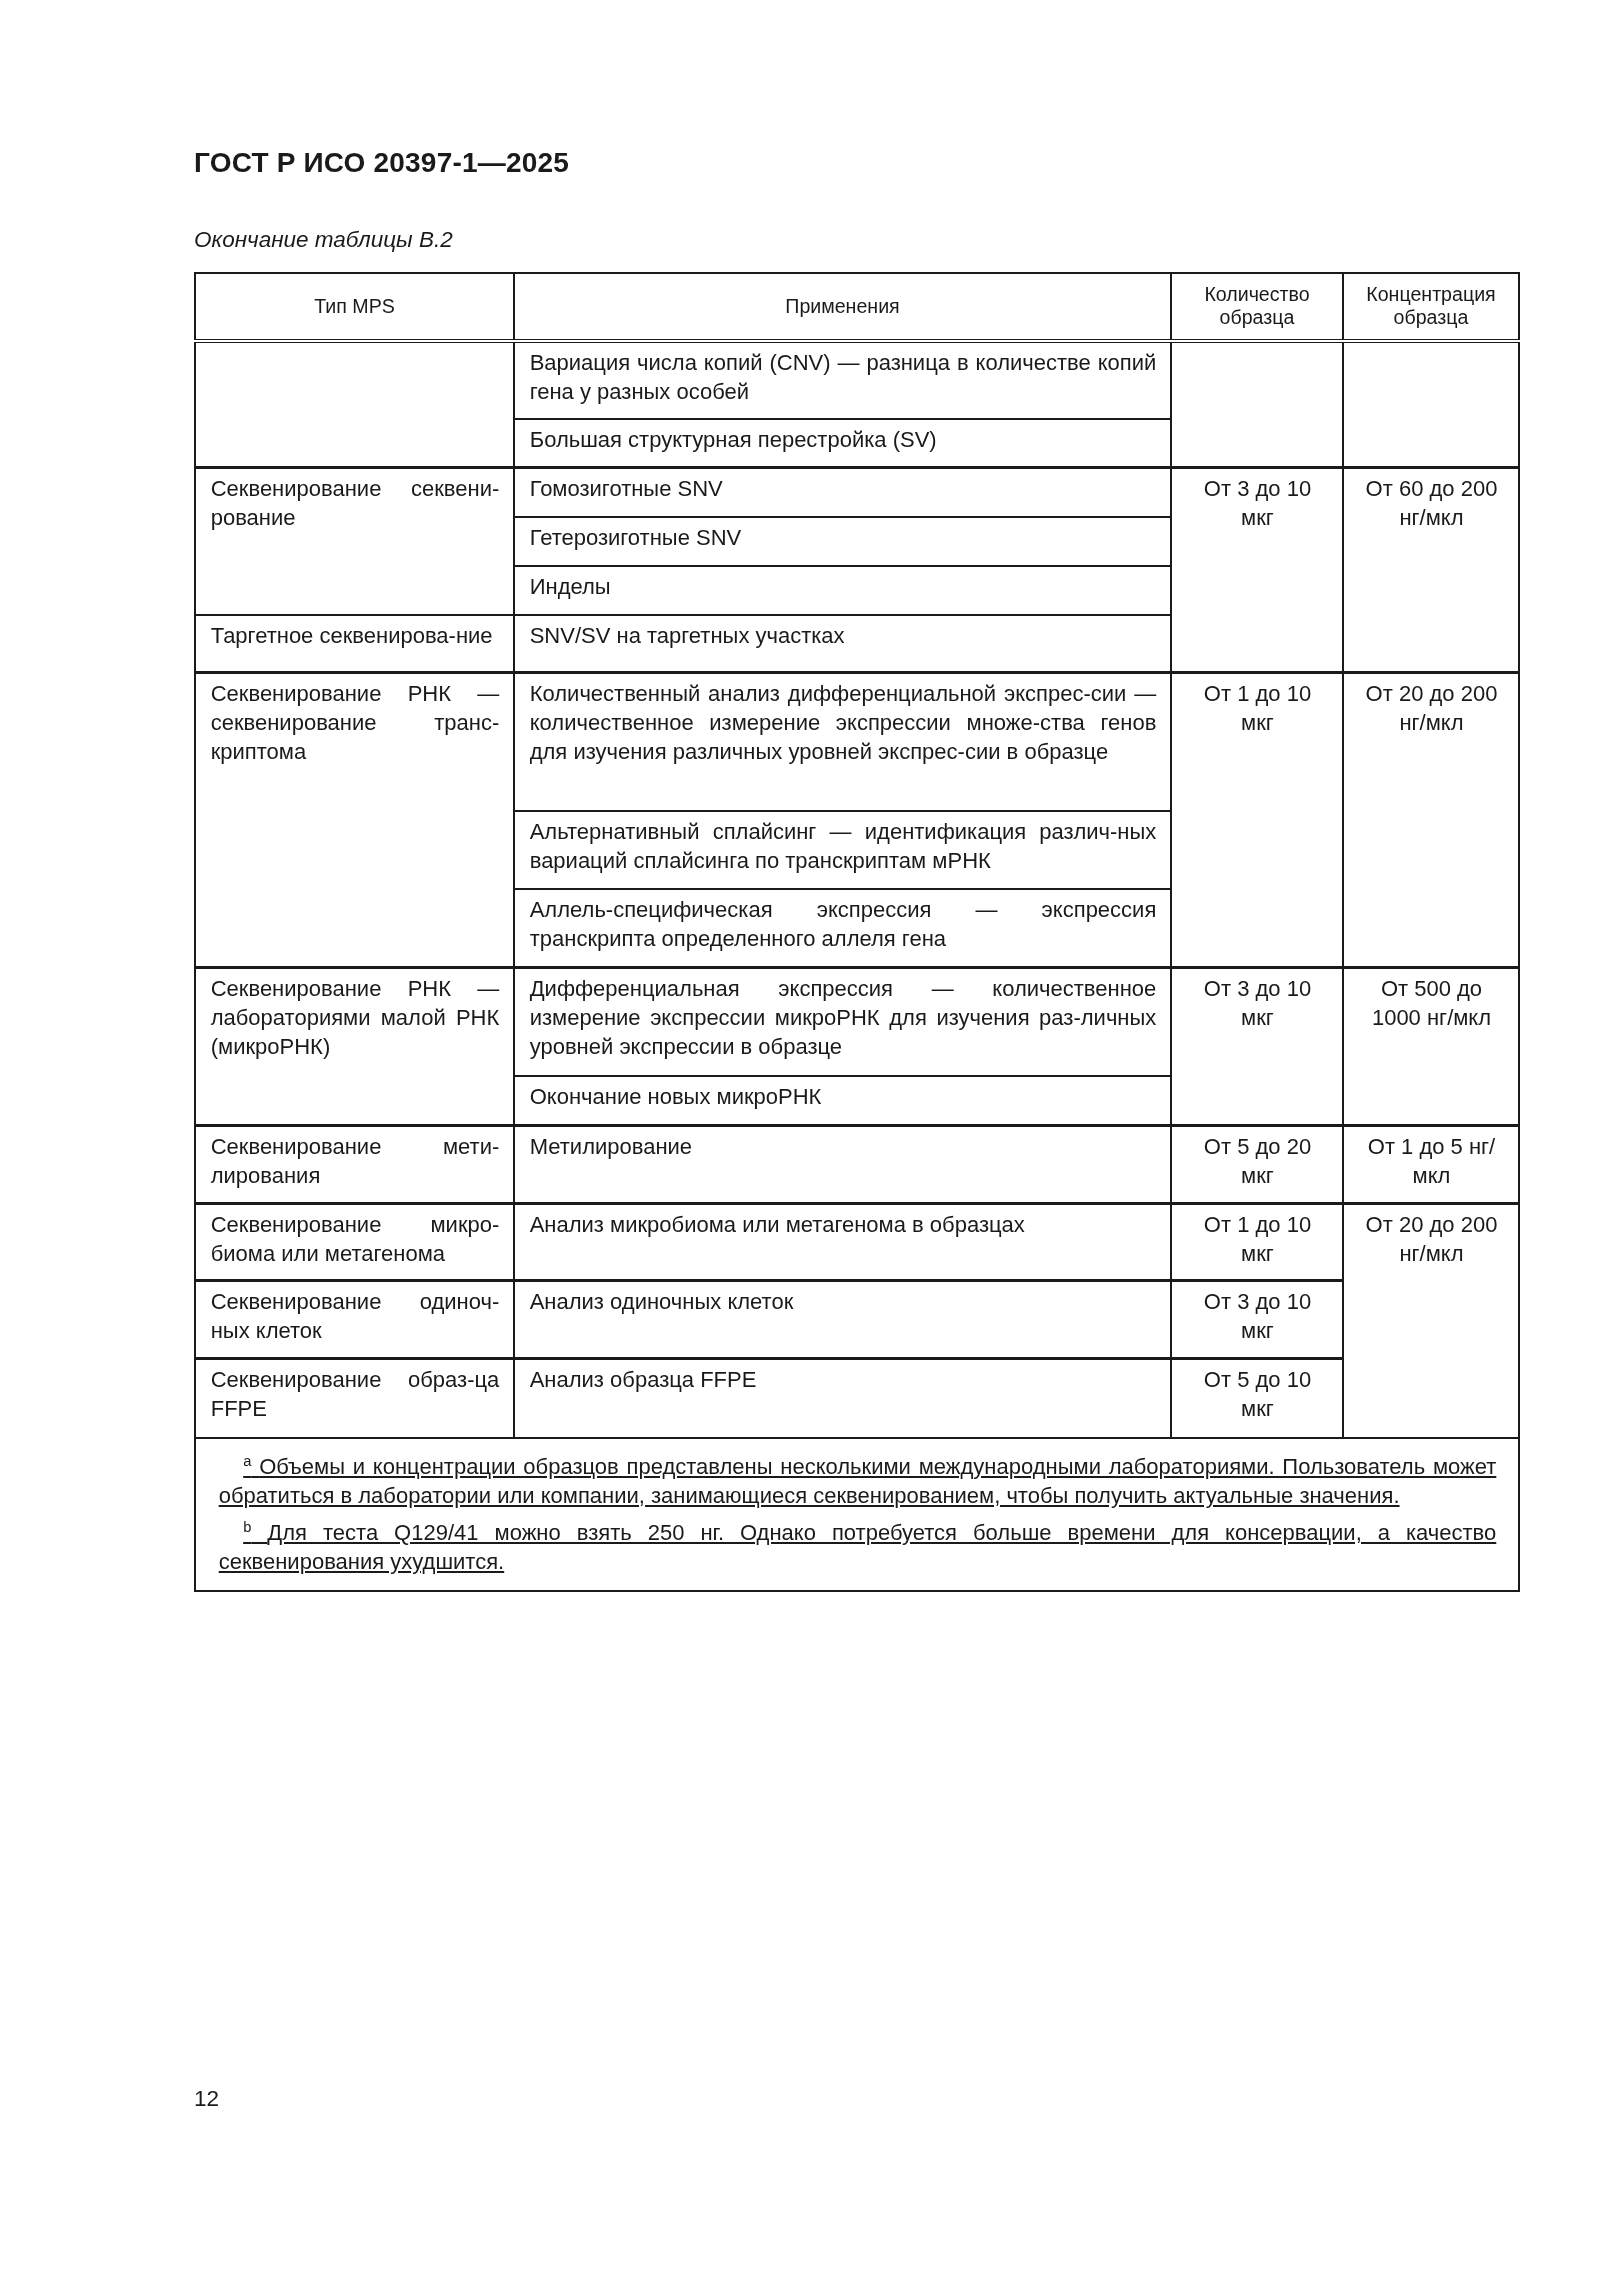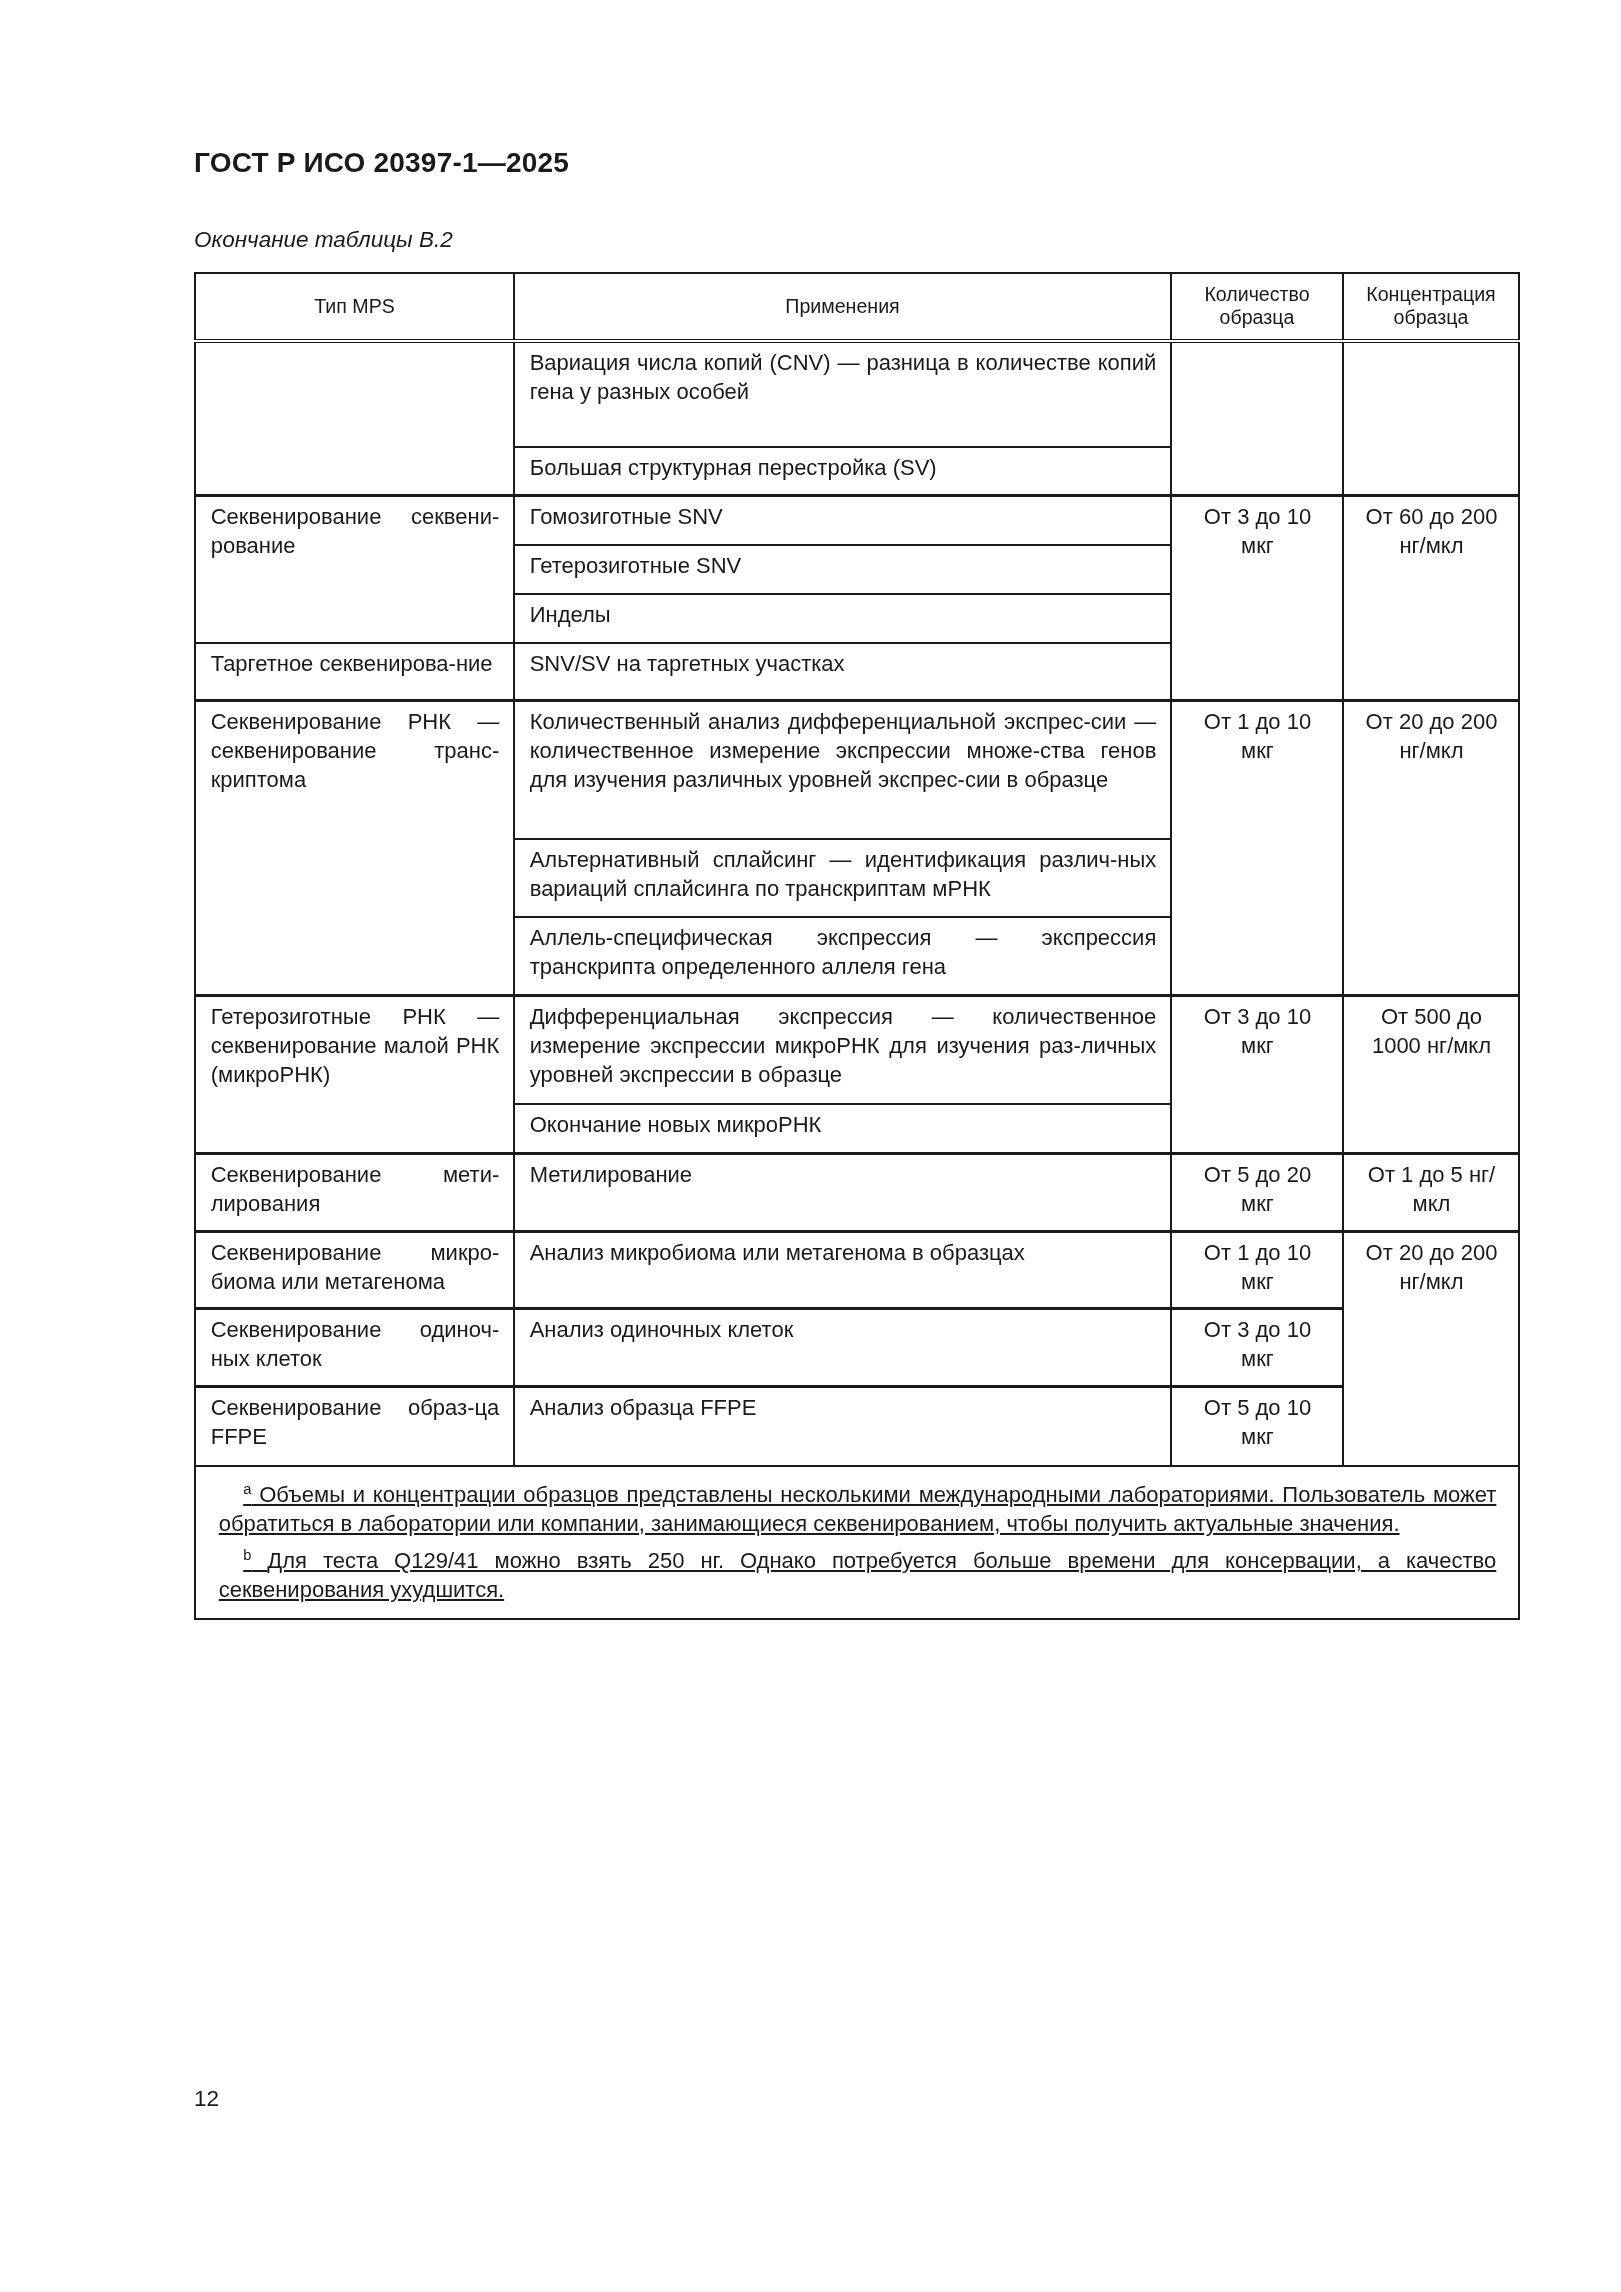--- a/index.html
+++ b/index.html
@@ -38,21 +38,21 @@
   <thead>
     <tr>
       <th>Тип MPS</th>
       <th>Применения</th>
       <th>Количество образца</th>
       <th>Концентрация образца</th>
     </tr>
   </thead>
   <tbody>
 
-    <tr style="height:106px;margin-top:40px;">
+    <tr style="height:78px;margin-top:40px;">
       <td rowspan="2"></td>
       <td class="just">Вариация числа копий (CNV) — разница в количестве копий гена у разных особей</td>
       <td rowspan="2"></td>
       <td rowspan="2"></td>
     </tr>
     <tr style="height:49px;">
       <td>Большая структурная перестройка (SV)</td>
     </tr>
 
     <tr class="thick" style="height:49px;">
@@ -80,21 +80,21 @@
       <td rowspan="3" class="ctr">От 20 до 200 нг/мкл</td>
     </tr>
     <tr style="height:78px;">
       <td class="just">Альтернативный сплайсинг — идентификация различ-ных вариаций сплайсинга по транскриптам мРНК</td>
     </tr>
     <tr style="height:79px;">
       <td class="just">Аллель-специфическая экспрессия — экспрессия транскрипта определенного аллеля гена</td>
     </tr>
 
     <tr class="thick" style="height:108px;">
-      <td rowspan="2" class="just">Гетерозиготные РНК — секвенирование малой РНК (микроРНК)</td>
+      <td rowspan="2" class="just">Секвенирование РНК — лабораториями малой РНК (микроРНК)</td>
       <td class="just">Дифференциальная экспрессия — количественное измерение экспрессии микроРНК для изучения раз-личных уровней экспрессии в образце</td>
       <td rowspan="2" class="ctr">От 3 до 10 мкг</td>
       <td rowspan="2" class="ctr">От 500 до 1000 нг/мкл</td>
     </tr>
     <tr style="height:50px;">
       <td>Окончание новых микроРНК</td>
     </tr>
 
     <tr class="thick" style="height:78px;">
       <td class="just">Секвенирование мети-лирования</td>

